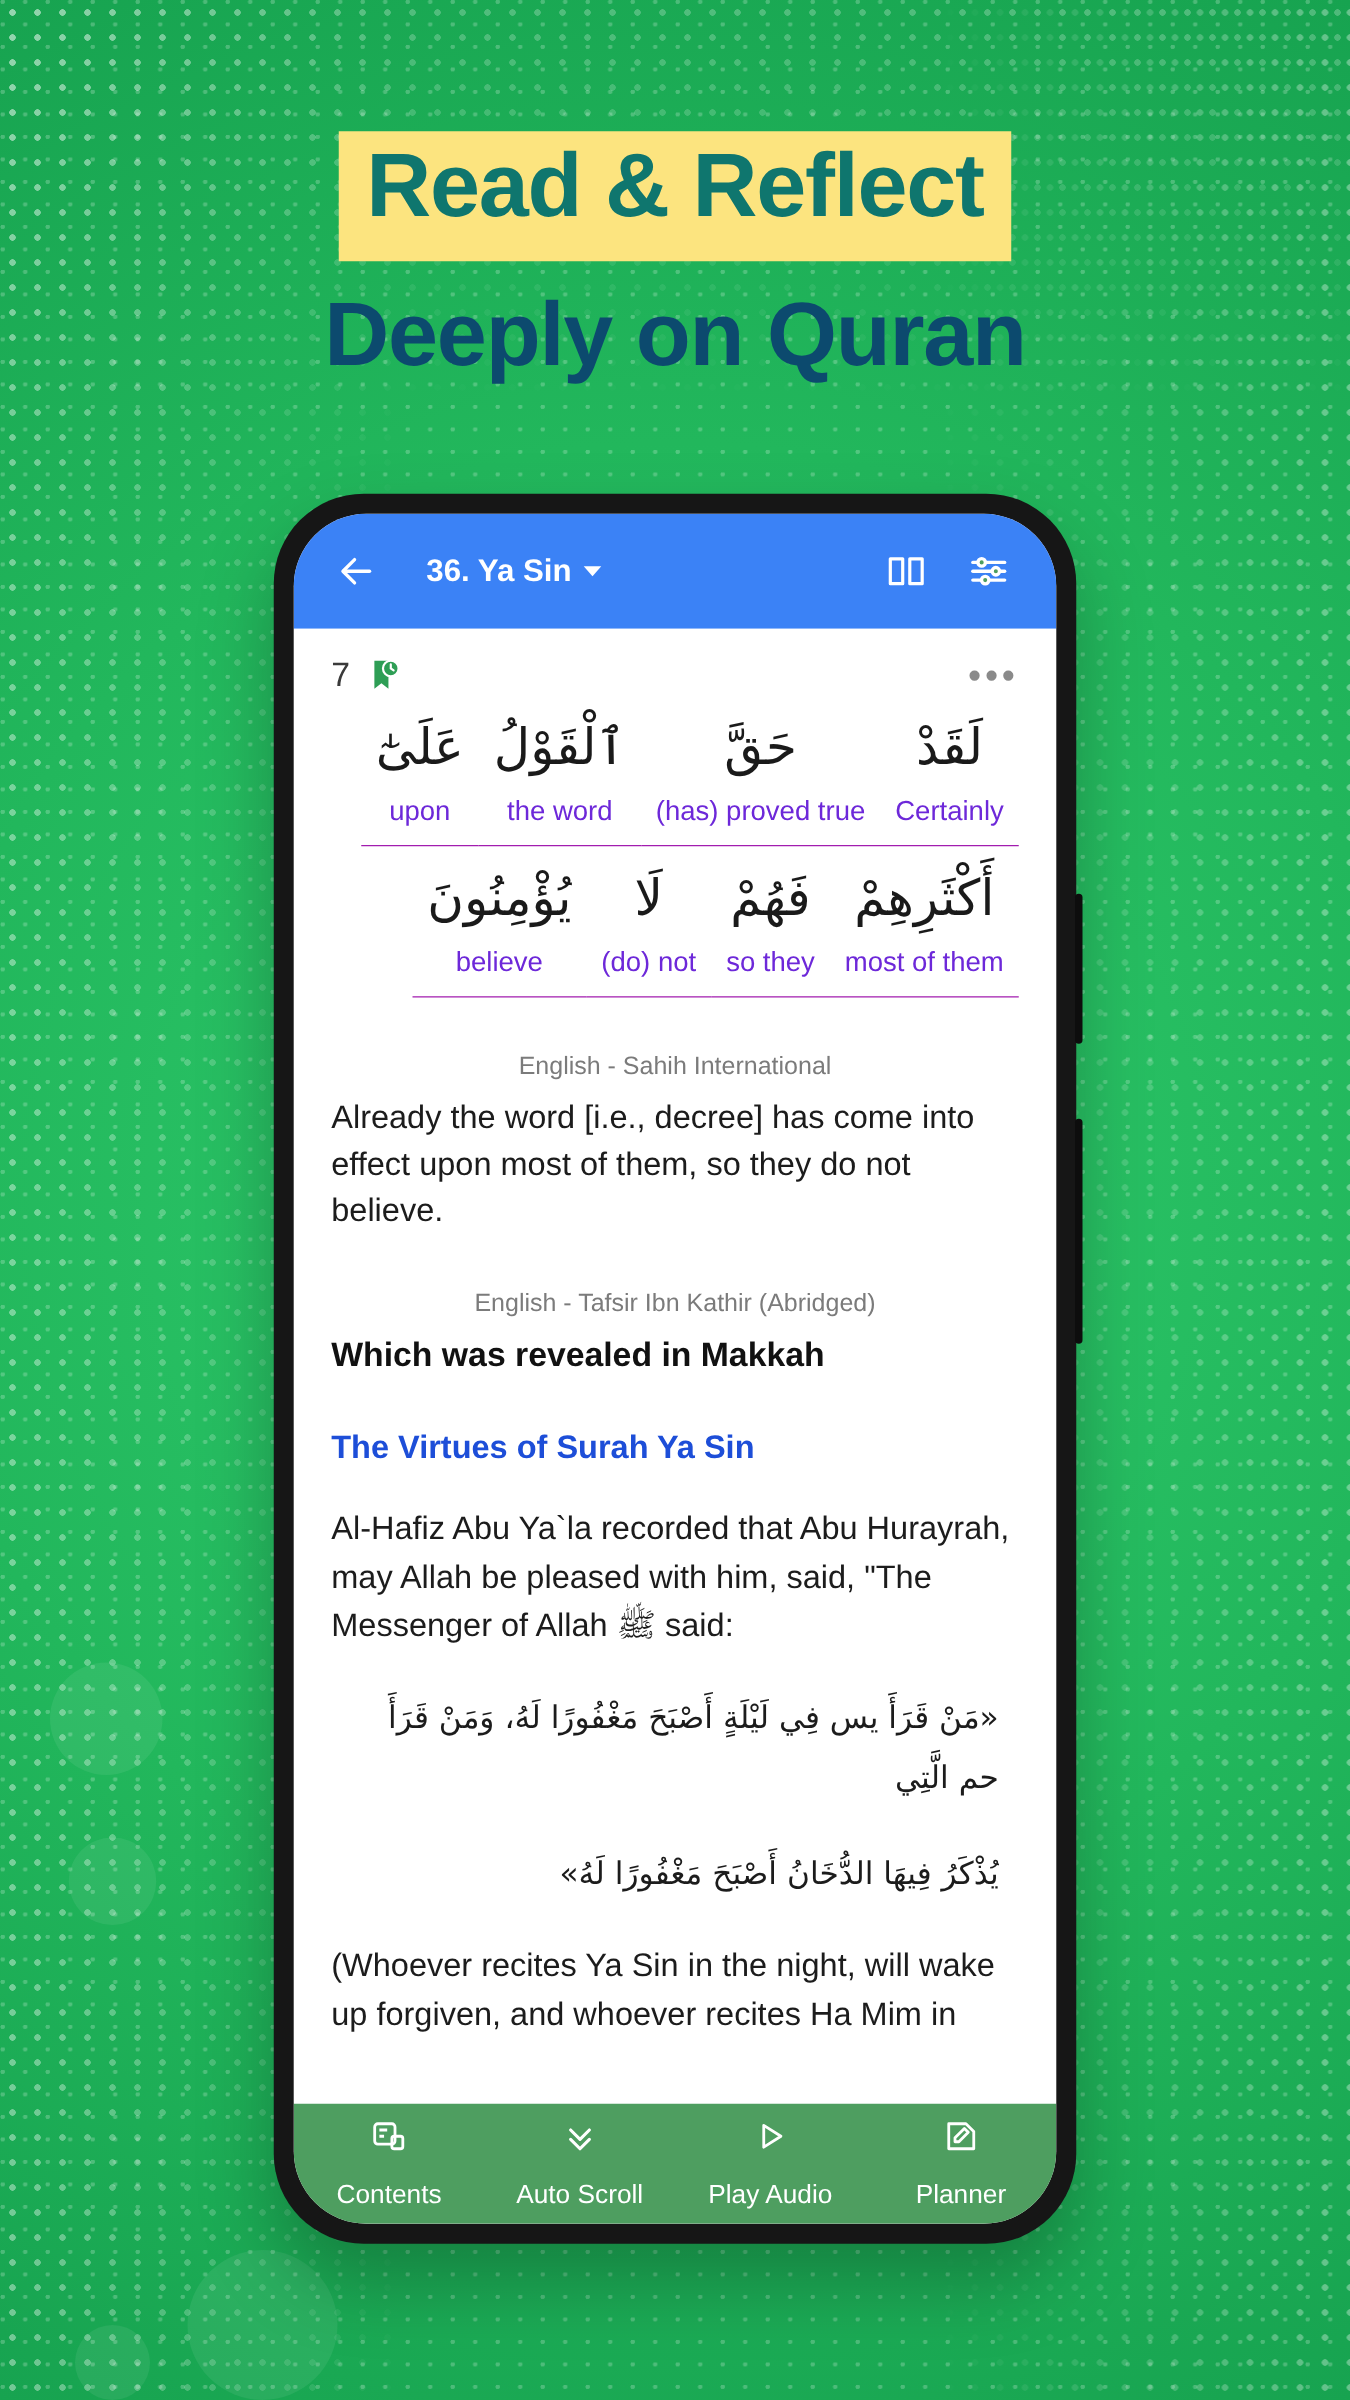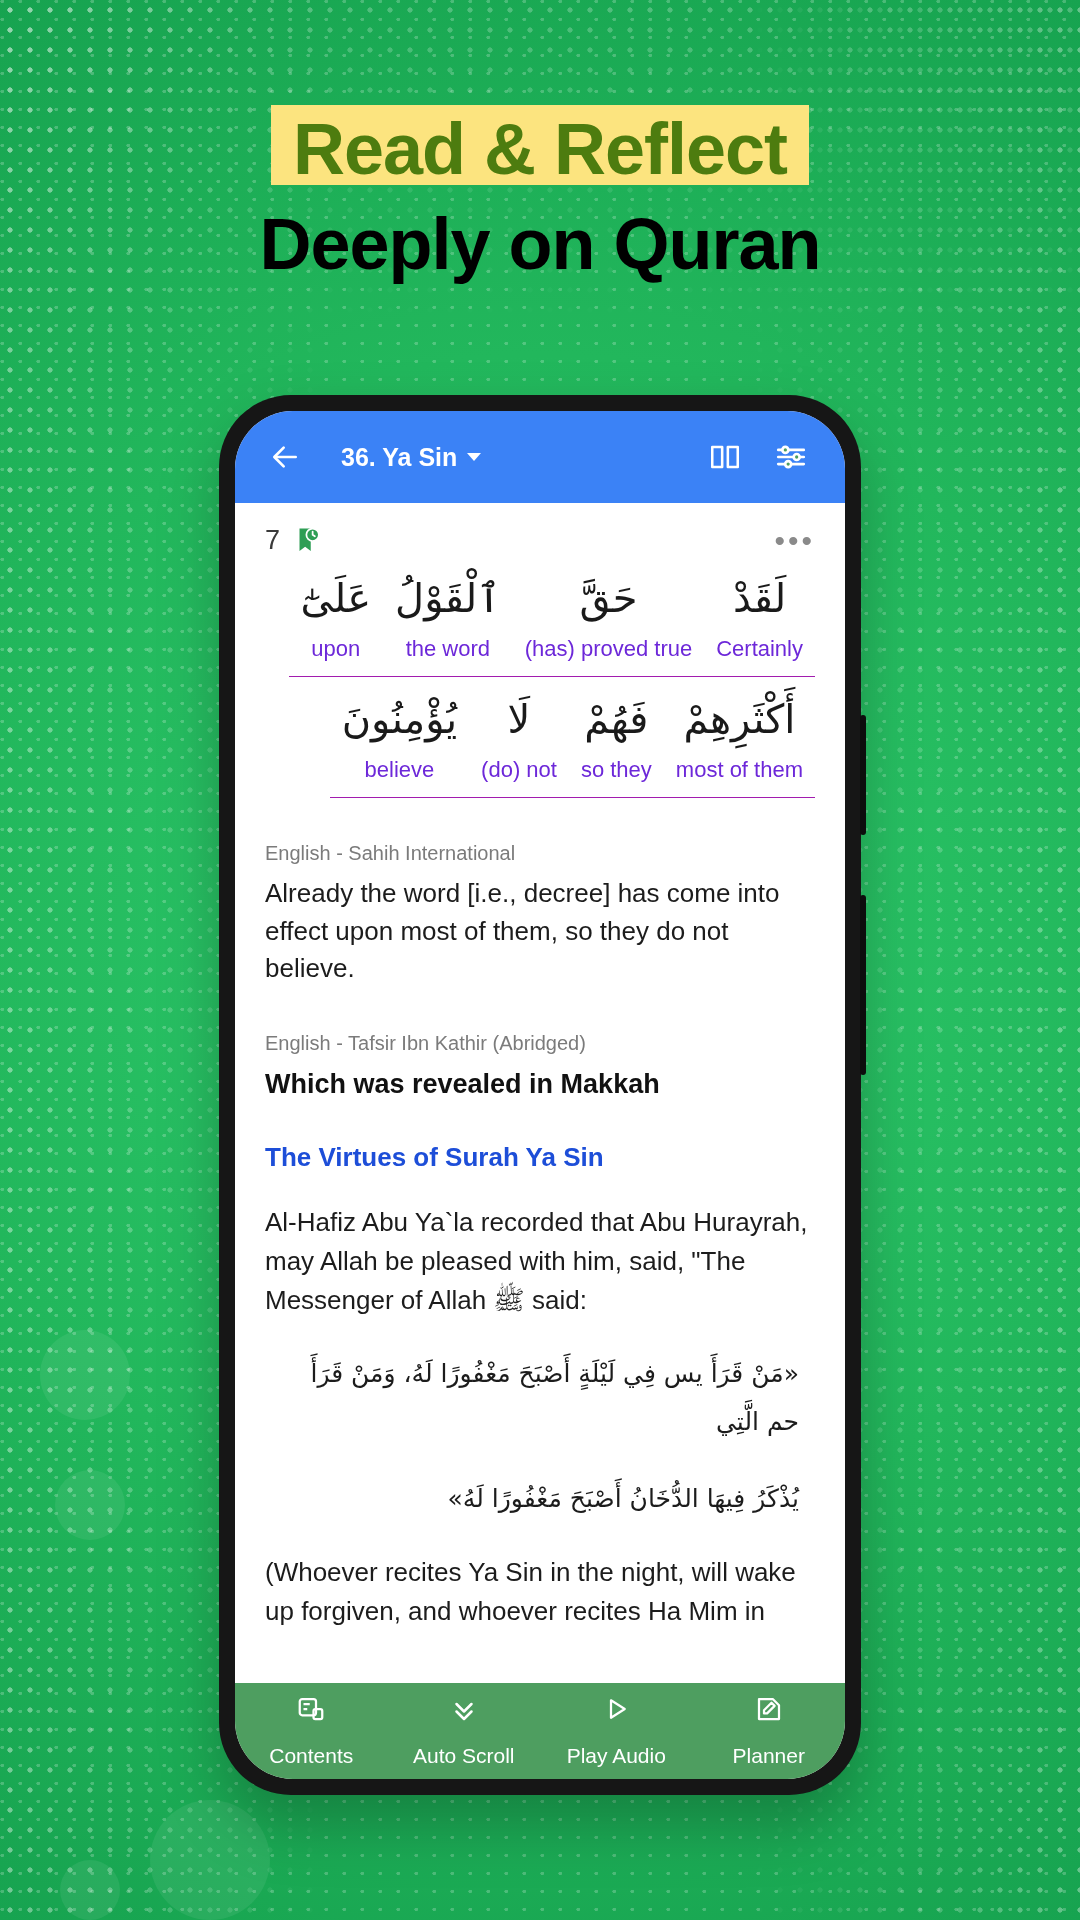--- a/index.html
+++ b/index.html
@@ -46,28 +46,28 @@
   .blob.b1 { width:90px;height:90px; left:40px; top:1330px; }
   .blob.b2 { width:70px;height:70px; left:55px; top:1470px; }
   .blob.b3 { width:120px;height:120px; left:150px; top:1800px; }
   .blob.b4 { width:60px;height:60px; left:60px; top:1860px; }
 
   
   .headline { position:absolute; top:105px; left:0; width:1080px; text-align:center; }
   .hl-line1 {
     display:inline-block;
     background:#FCE47F;
-    color:#4d7c0f;
+    color:#0f766e;
     font-size:72px; font-weight:bold; letter-spacing:-1px;
-    padding:8px 22px 0 22px;
+    padding:8px 22px 24px 22px;
     line-height:1.0;
   }
   .hl-line2 {
     display:block; margin-top:22px;
-    color:#000000; font-size:72px; font-weight:bold; letter-spacing:-1px;
+    color:#0c4a6e; font-size:72px; font-weight:bold; letter-spacing:-1px;
     line-height:1.05;
   }
 
   
   .phone {
     position:absolute;
     left:219px; top:395px;
     width:642px; height:1400px;
     background:#161616;
     border-radius:72px;
@@ -121,21 +121,21 @@
     border-bottom:1px solid #a21caf;
   }
   .wbw .ar {
     font-family:"DejaVu Sans", sans-serif;
     font-size:40px; color:#1a1a1a; direction:rtl; line-height:1.5;
     white-space:nowrap;
   }
   .wbw .en { font-size:22px; color:#6d28d9; margin-top:8px; white-space:nowrap; }
 
   .trans-block { margin-top:44px; }
-  .trans-label { font-size:20px; color:#7b7b7b; }
+  .trans-label { font-size:20px; color:#7b7b7b;text-align:center; }
   .trans-text { font-size:26px; color:#1c1c1c; line-height:1.45; margin-top:10px; }
   .tafsir-head { font-size:27px; font-weight:bold; color:#111; margin-top:14px; }
   .tafsir-sub { font-size:26px; font-weight:bold; color:#1d4ed8; margin-top:42px; }
   .tafsir-para { font-size:26px; color:#1c1c1c; line-height:1.5; margin-top:30px; }
   .hadith-ar {
     font-family:"DejaVu Sans", sans-serif;
     direction:rtl; text-align:right; font-size:25px; line-height:1.9;
     color:#1c1c1c; margin:30px 16px 0 16px;
   }
 

